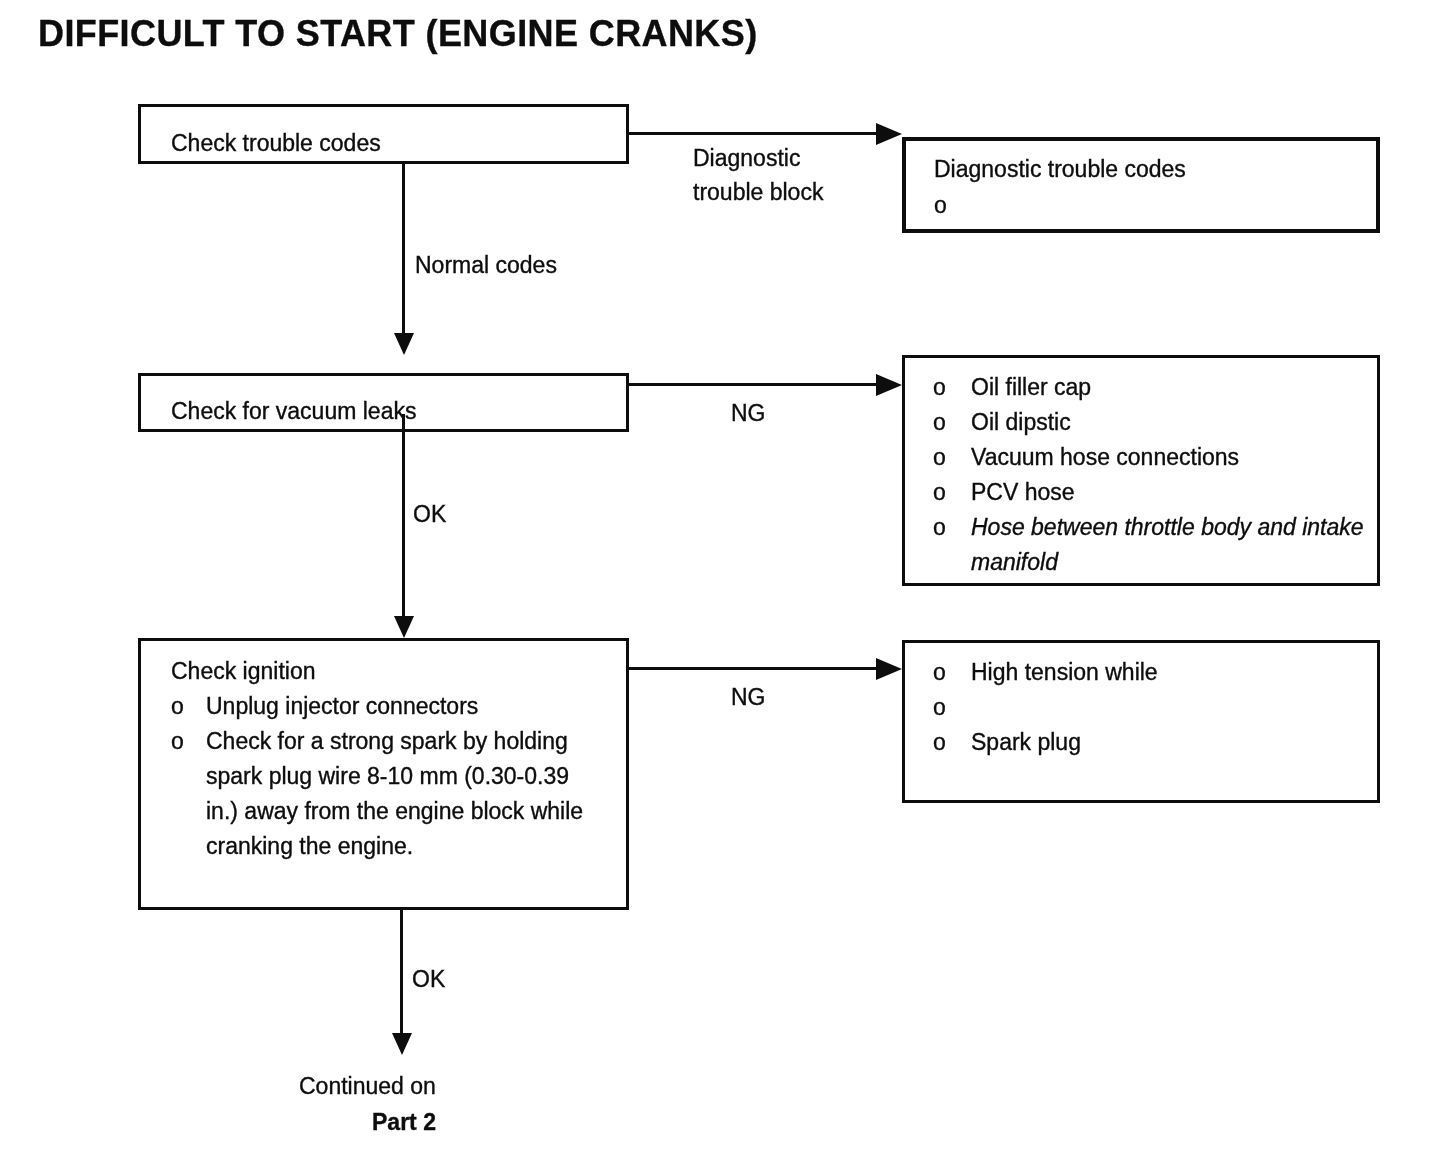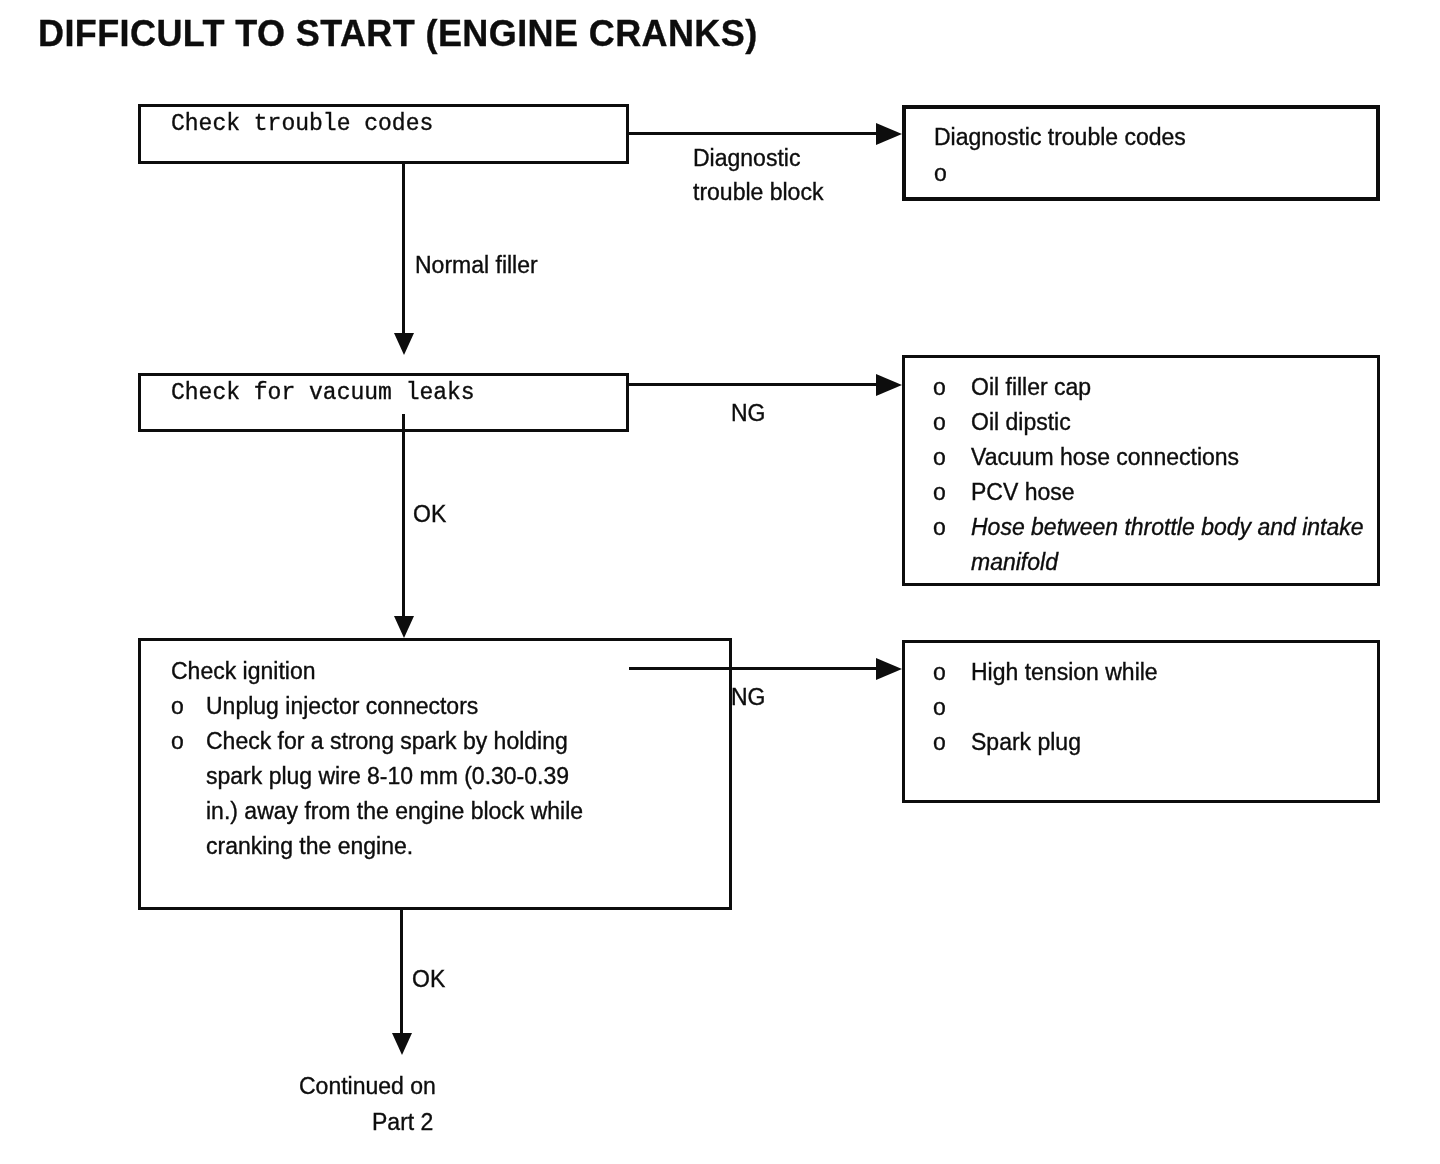--- a/index.html
+++ b/index.html
@@ -22,22 +22,22 @@
     white-space: nowrap;
   }
   .node {
     position: absolute;
     box-sizing: border-box;
     border: 3px solid #0d0d0d;
     background: #ffffff;
     font-size: 23px;
     line-height: 35px;
   }
-  .node.single { display: flex; align-items: flex-start; padding-left: 30px; font-family: Liberation Mono, monospace; }
-  .node.thick { border-width: 4px; }
+  .node.single { display: flex; align-items: flex-end; padding-left: 30px; }
+  .node.thick { border-width: 4px; margin-top: 32px; }
   .node .row { display: flex; align-items: flex-start; }
   .node .marker { flex: 0 0 38px; }
   .node.left-col .marker { flex: 0 0 35px; }
   .node .itext { flex: 0 1 auto; }
   #step3 { padding: 13px 16px 0 30px; }
   #step3 .itext { max-width: 398px; }
   #result1 { padding: 10px 10px 0 28px; line-height: 36px; }
   #result2 { padding: 12px 8px 0 28px; }
   #result3 { padding: 12px 8px 0 28px; }
   .hline { position: absolute; height: 3px; background: #0d0d0d; }
@@ -54,21 +54,21 @@
     border-right: 10px solid transparent;
     border-top: 22px solid #0d0d0d;
   }
   .edge-label {
     position: absolute;
     font-size: 23px;
     line-height: 34px;
     white-space: nowrap;
   }
   .footer-line { position: absolute; font-size: 23px; white-space: nowrap; }
-  .footer-line.bold { font-weight: normal; }
+  .footer-line.bold { font-weight: bold; }
 </style>
 </head>
 <body>
 
 <div class="canvas">
 
   <div class="page-title">DIFFICULT TO START (ENGINE CRANKS)</div>
 
   <div class="node single left-col" id="step1" style="left:138px; top:104px; width:491px; height:60px;">
     <span>Check trouble codes</span>
@@ -83,21 +83,21 @@
 
   <div class="node thick" id="result1" style="left:902px; top:105px; width:478px; height:96px;">
     <div>Diagnostic trouble codes</div>
     <div class="row">
       <span class="marker">o</span>
     </div>
   </div>
 
   <div class="vline" style="left:402px; top:164px; height:171px;"></div>
   <div class="head-down" style="left:394px; top:333px;"></div>
-  <div class="edge-label" style="left:415px; top:248px;">Normal filler</div>
+  <div class="edge-label" style="left:415px; top:248px;">Normal codes</div>
 
   <div class="node single left-col" id="step2" style="left:138px; top:373px; width:491px; height:59px;">
     <span>Check for vacuum leaks</span>
   </div>
 
   <div class="hline" style="left:629px; top:383px; width:248px;"></div>
   <div class="head-right" style="left:876px; top:374px;"></div>
   <div class="edge-label" style="left:731px; top:396px;">NG</div>
 
   <div class="node" id="result2" style="left:902px; top:355px; width:478px; height:231px;">
@@ -120,21 +120,21 @@
     <div class="row">
       <span class="marker">o</span>
       <span class="itext" style="max-width:398px;font-style:italic;">Hose between throttle body and intake manifold</span>
     </div>
   </div>
 
   <div class="vline" style="left:402px; top:414px; height:202px;"></div>
   <div class="head-down" style="left:394px; top:616px;"></div>
   <div class="edge-label" style="left:413px; top:497px;">OK</div>
 
-  <div class="node left-col" id="step3" style="left:138px; top:638px; width:594px; height:272px;">
+  <div class="node left-col" id="step3" style="left:138px; top:638px; width:491px; height:272px;">
     <div>Check ignition</div>
     <div class="row">
       <span class="marker">o</span>
       <span class="itext">Unplug injector connectors</span>
     </div>
     <div class="row">
       <span class="marker">o</span>
       <span class="itext">Check for a strong spark by holding spark plug wire 8-10 mm (0.30-0.39 in.) away from the engine block while cranking the engine.</span>
     </div>
   </div>

